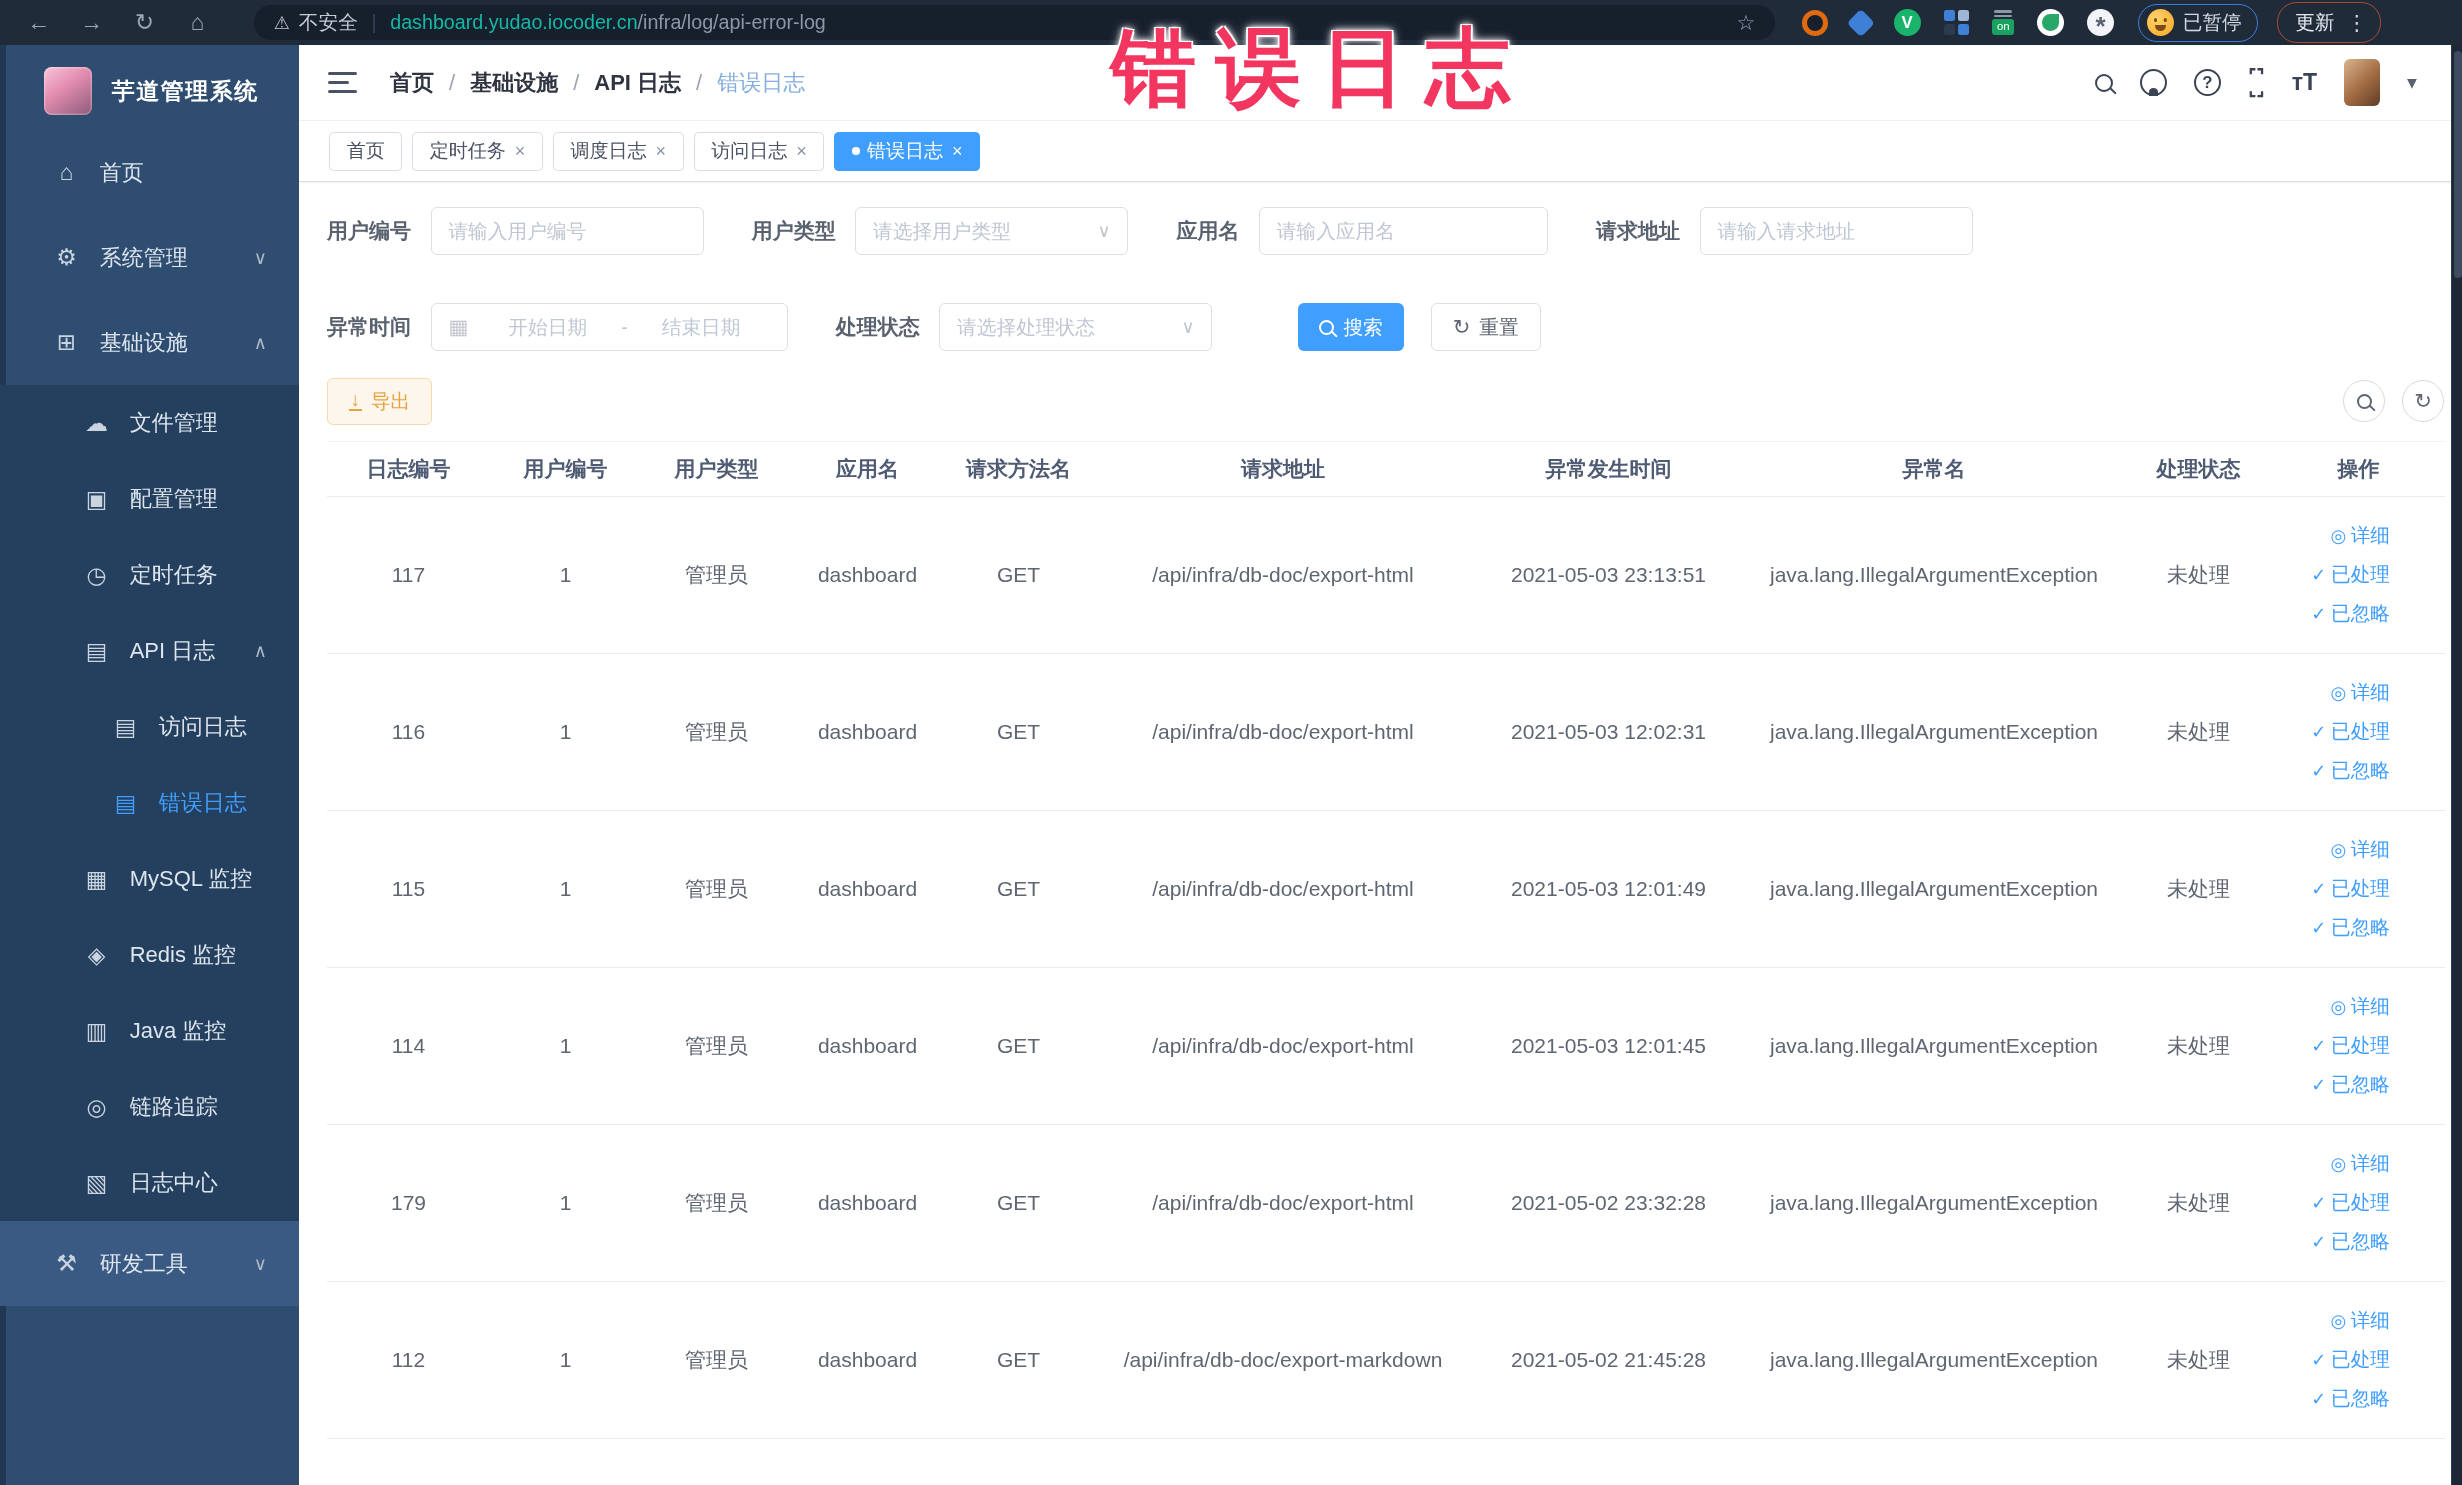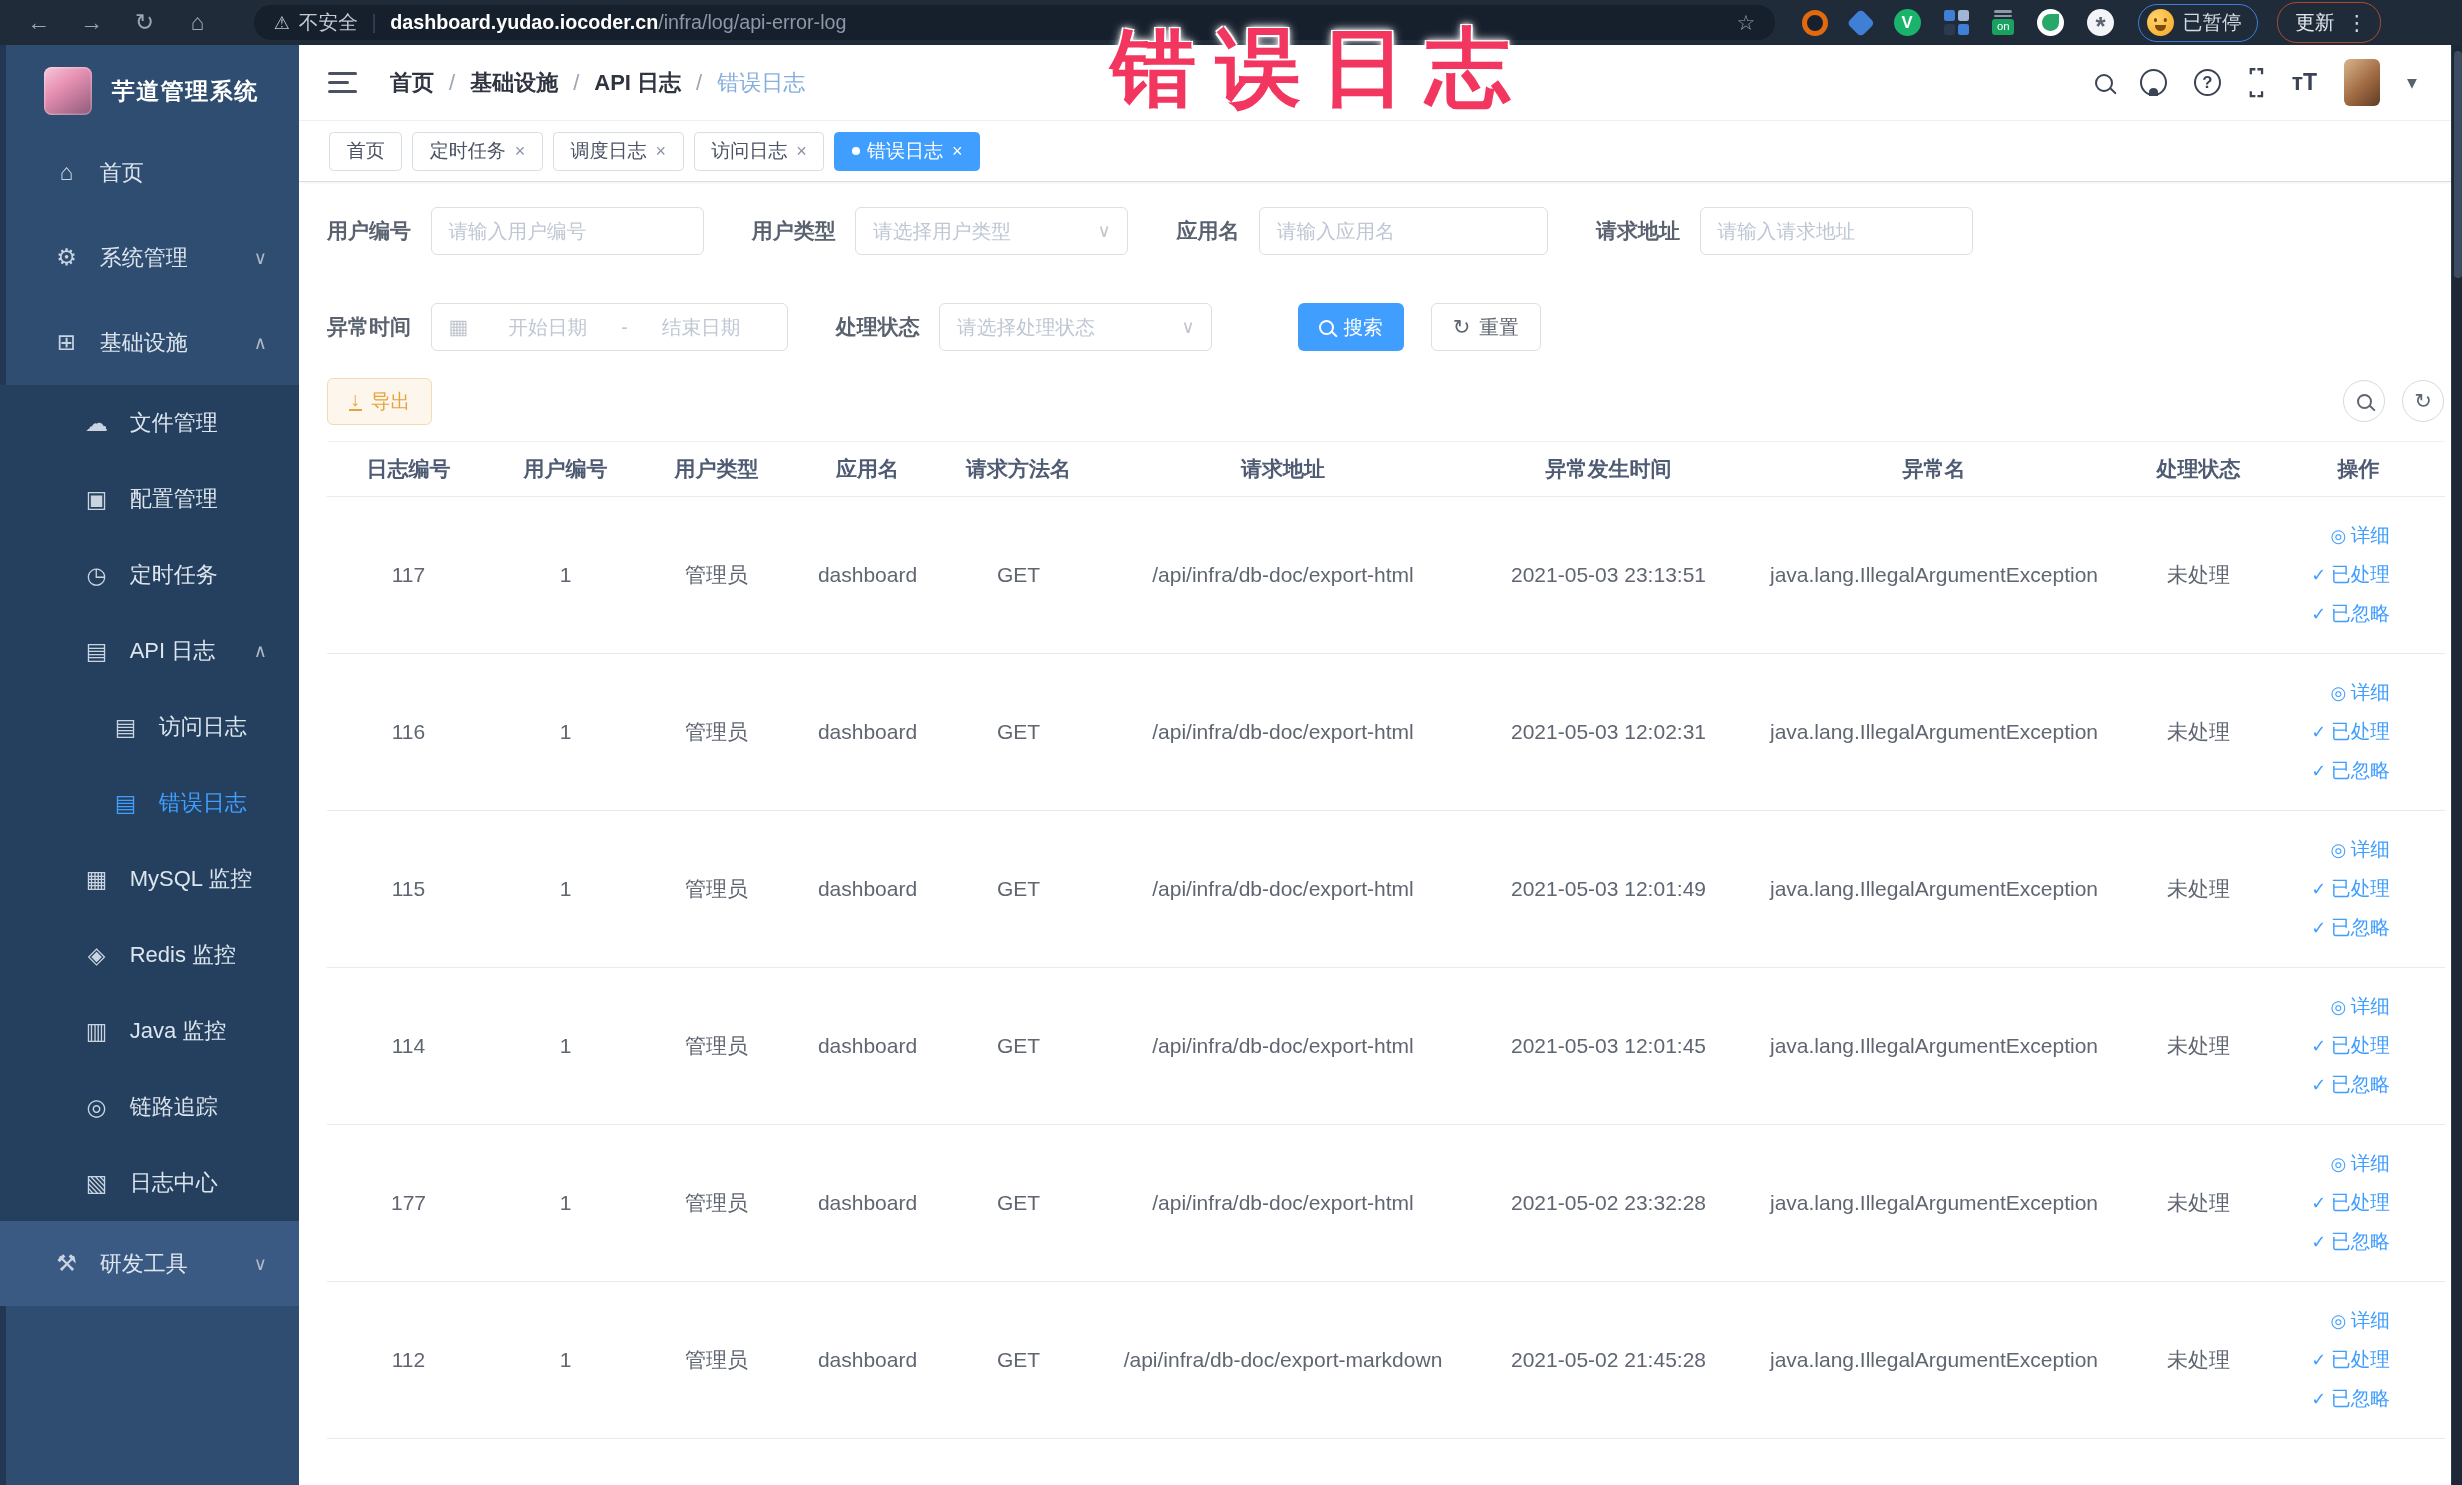--- a/index.html
+++ b/index.html
@@ -6,21 +6,21 @@
   html,body { width:2462px; height:1486px; overflow:hidden; background:#fff;
     font-family:"Liberation Sans","DejaVu Sans",sans-serif; }
 
   
   .chrome { height:45px; background:#202b3a; display:flex; align-items:center; padding:0 12px; position:relative; z-index:5; }
   .navic { width:53px; text-align:center; font-size:23px; color:#9aa6b5; cursor:pointer; }
   .urlbar { height:35px; width:1521px; background:#161f2c; border-radius:17.4px; display:flex; align-items:center; padding:0 19.7px; margin-left:30px; font-size:19.7px; }
   .warn { color:#c3cad4; font-size:18px; margin-right:9px; }
   .sec { color:#c3cad4; }
   .udiv { color:#36435a; margin:0 13.6px; }
-  .host { color:#ffffff; font-weight:700; }
+  .host { color:#14b8a6; font-weight:400; }
   .path { color:#8c97a7; }
   .ustar { margin-left:auto; color:#9aa6b5; font-size:21px; cursor:pointer; }
   .ext { display:flex; align-items:center; gap:23px; margin-left:27px; }
   .x-orange { width:26px; height:26px; border-radius:50%; border:5.3px solid #e1690e; background:#17202c; }
   .x-blue { width:19.7px; height:19.7px; background:#3f7fd6; border-radius:4.5px; transform:rotate(45deg); }
   .x-green { width:27px; height:27px; border-radius:50%; background:#19b36b; color:#fff; display:flex; align-items:center; justify-content:center; font-size:16.7px; font-weight:700; }
   .x-grid { display:grid; grid-template-columns:11.4px 11.4px; gap:3px; }
   .x-grid i { width:11.4px; height:11.4px; border-radius:2.3px; background:#3f7fd6; }
   .x-grid i:nth-child(2){ background:#9fb6d6; } .x-grid i:nth-child(3){ background:#2b3a4e; }
   .x-on { display:flex; flex-direction:column; align-items:center; gap:2.3px; }
@@ -519,21 +519,21 @@
                   <span>已处理</span>
                 </span>
                 <span class="action-link">
                   <span class="alk-ico">✓</span>
                   <span>已忽略</span>
                 </span>
               </span>
             </div>
 
             <div class="tbl-row">
-              <span class="td">177</span>
+              <span class="td">179</span>
               <span class="td">1</span>
               <span class="td">管理员</span>
               <span class="td">dashboard</span>
               <span class="td">GET</span>
               <span class="td">/api/infra/db-doc/export-html</span>
               <span class="td">2021-05-02 23:32:28</span>
               <span class="td">java.lang.IllegalArgumentException</span>
               <span class="td">未处理</span>
               <span class="cell-actions">
                 <span class="action-link">

